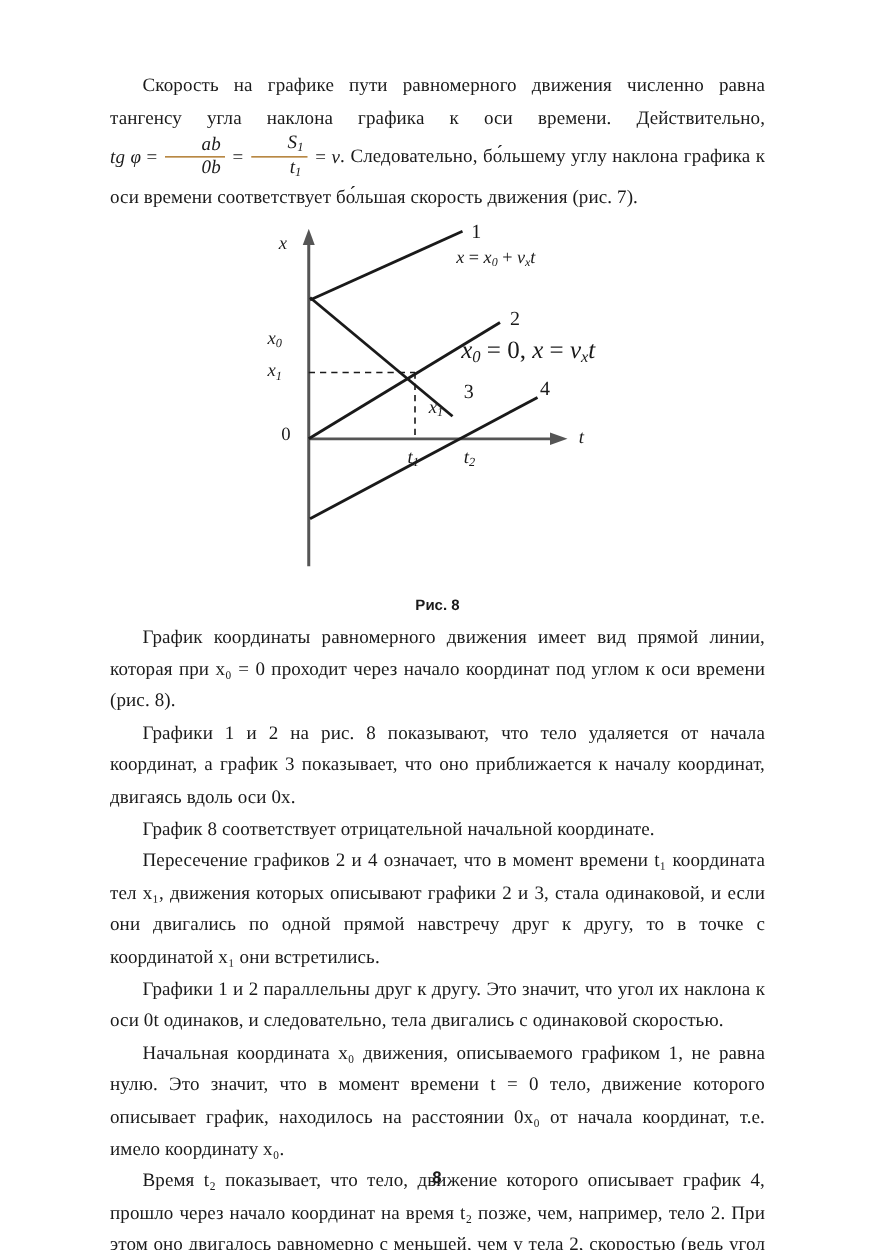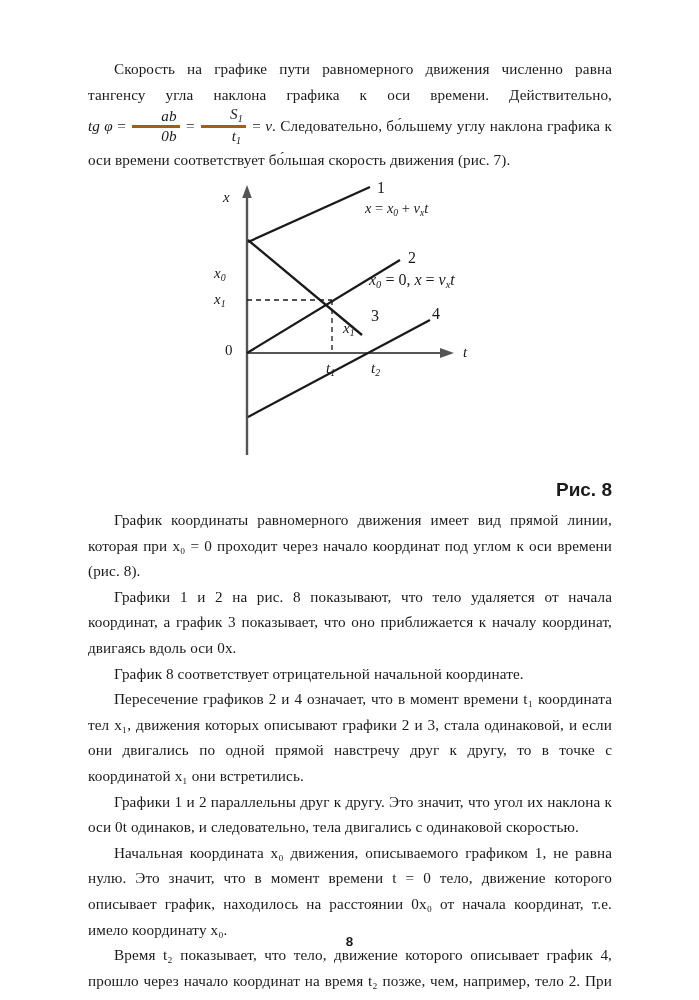--- a/index.html
+++ b/index.html
@@ -35,36 +35,36 @@
     display:inline-block;
     vertical-align:middle;
     text-align:center;
     font-style:italic;
     line-height:1.08;
     margin:0 2px;
     position:relative;
     top:-1px;
   }
   .frac .num{display:block;padding:0 3px;}
-  .frac .den{display:block;border-top:3px solid #a16207;padding:0 3px;}
+  .frac .den{display:block;border-top:1px solid #a16207;padding:0 3px;}
   .eq{white-space:nowrap;}
 
   
   .figure{
     position:relative;
     width:524px;
     height:296px;
     margin:0;
   }
   .figsvg{position:absolute;left:0;top:0;}
   .caption{
-    text-align:right;
+    text-align:center;
     font-family:"Liberation Sans", sans-serif;
     font-weight:bold;
-    font-size:19px;
+    font-size:12px;
     margin:0;
     padding:0;
   }
   .pagenum{
     position:absolute;
     left:0;
     top:934px;
     width:699px;
     text-align:center;
     font-family:"Liberation Sans", sans-serif;
@@ -123,21 +123,21 @@
 
       <div style="position:absolute;left:255px;top:137px;font-size:15px;font-style:italic;"><span>x</span><sub>1</sub></div>
 
       <div style="position:absolute;left:289px;top:-4px;font-size:16px;">1</div>
       <div style="position:absolute;left:320px;top:66px;font-size:16px;">2</div>
       <div style="position:absolute;left:283px;top:124px;font-size:16px;">3</div>
       <div style="position:absolute;left:344px;top:122px;font-size:16px;">4</div>
 
       <div style="position:absolute;left:277px;top:17px;font-size:14.5px;font-style:italic;white-space:nowrap;"><span>x</span> <span class="blk">=</span> <span>x</span><sub>0</sub> <span class="blk">+</span> <span>v</span><sub>x</sub><span>t</span></div>
 
-      <div style="position:absolute;left:281px;top:88px;font-size:16px;font-style:italic;white-space:nowrap;"><span>x</span><sub>0</sub> <span class="blk">= 0,</span> <span>x</span> <span class="blk">=</span> <span>v</span><sub>x</sub><span>t</span></div>
+      <div style="position:absolute;left:281px;top:88px;font-size:20px;font-style:italic;white-space:nowrap;"><span>x</span><sub>0</sub> <span class="blk">= 0,</span> <span>x</span> <span class="blk">=</span> <span>v</span><sub>x</sub><span>t</span></div>
     </div>
 
     <p class="caption">Рис. 8</p>
 
     <div style="height:6px"></div>
 
     <p class="para">График координаты равномерного движения имеет вид прямой линии, которая при x₀ = 0 проходит через начало координат под углом к оси времени (рис. 8).</p>
     <p class="para">Графики 1 и 2 на рис. 8 показывают, что тело удаляется от начала координат, а график 3 показывает, что оно приближается к началу координат, двигаясь вдоль оси 0x.</p>
     <p class="para">График 8 соответствует отрицательной начальной координате.</p>
     <p class="para">Пересечение графиков 2 и 4 означает, что в момент времени t₁ координата тел x₁, движения которых описывают графики 2 и 3, стала одинаковой, и если они двигались по одной прямой навстречу друг к другу, то в точке с координатой x₁ они встретились.</p>

